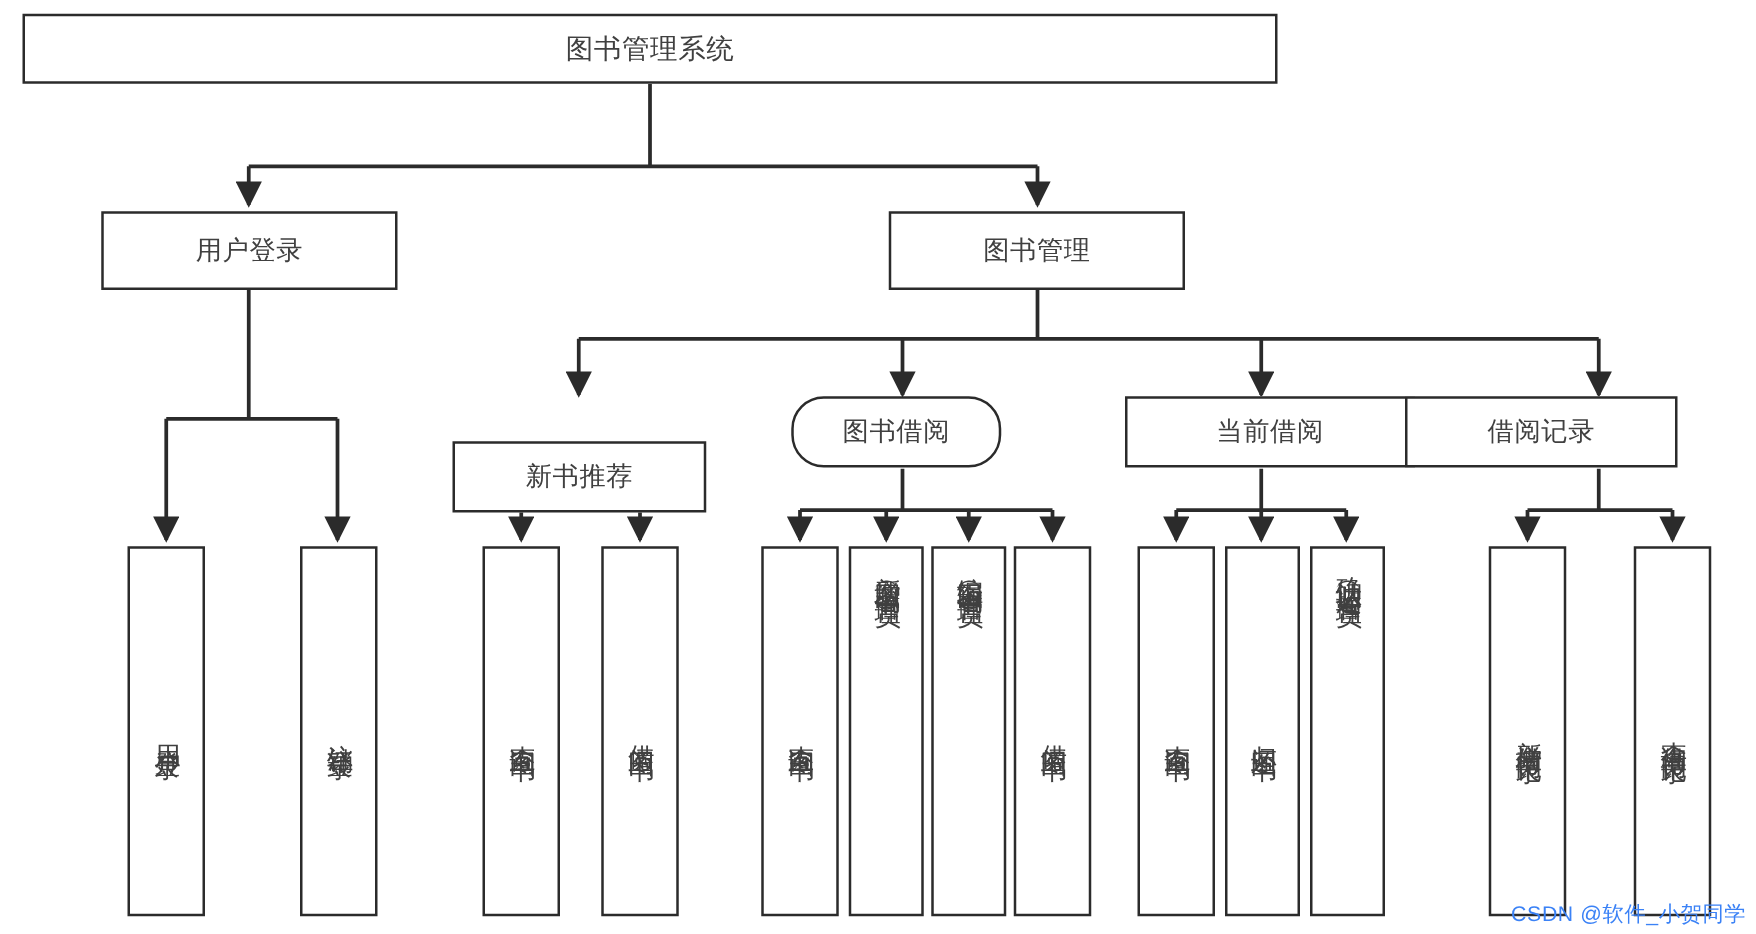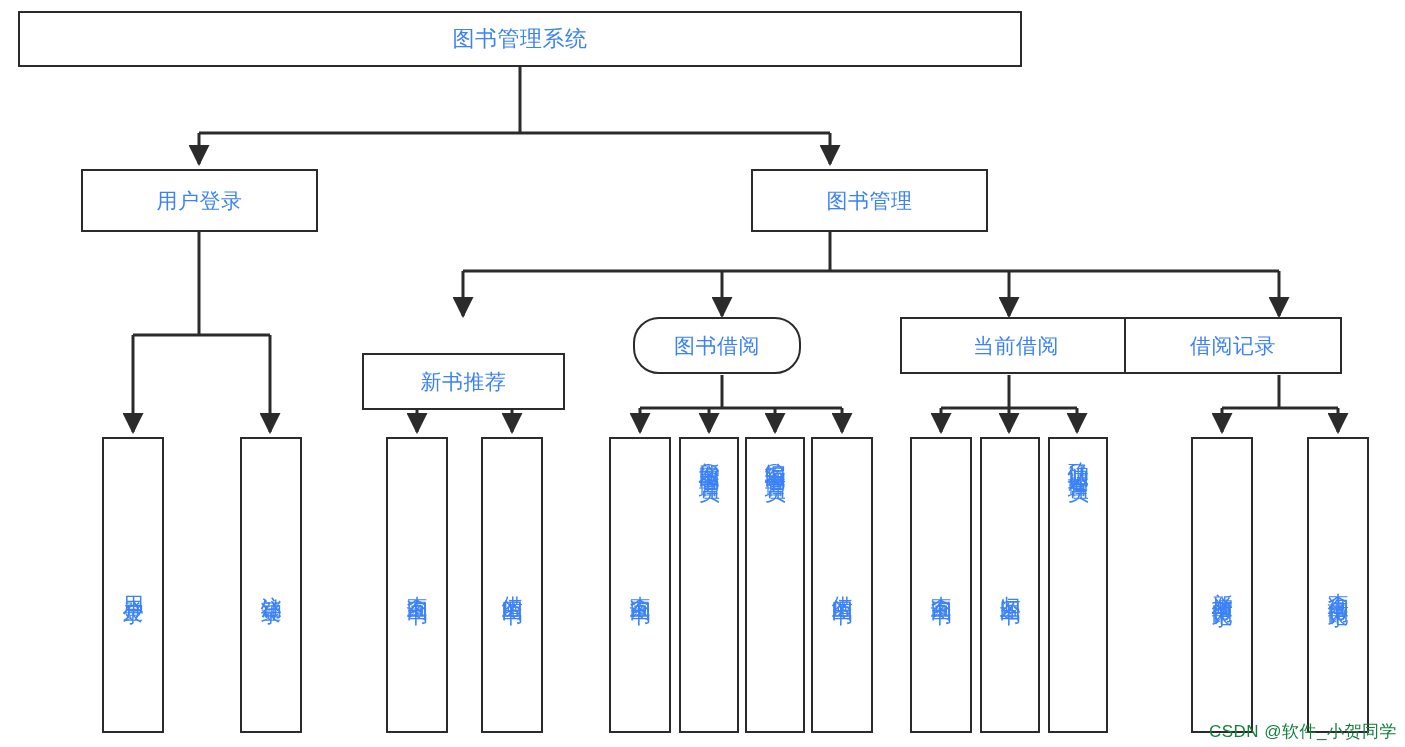--- a/index.html
+++ b/index.html
@@ -27,21 +27,21 @@
     pointer-events: none;
   }
   .node {
     position: absolute;
     box-sizing: border-box;
     border: 2px solid #2b2b2b;
     background: #ffffff;
     display: flex;
     align-items: center;
     justify-content: center;
-    color: #3b82f6;
+    color: #404040;
   }
   .node-label {
     display: block;
     text-align: center;
     line-height: 1.12;
     letter-spacing: 0.5px;
     white-space: nowrap;
   }
   
   .node.horiz .node-label {
@@ -66,21 +66,21 @@
     font-size: 21px;
     line-height: 1.06;
     letter-spacing: 3px;
     white-space: nowrap;
   }
   #watermark {
     position: absolute;
     right: 8px;
     bottom: 4px;
     font-size: 17px;
-    color: #15803d;
+    color: #3b82f6;
     letter-spacing: 0.5px;
     white-space: nowrap;
     font-family: "Liberation Sans", "DejaVu Sans", sans-serif;
   }
 </style>
 </head>
 <body>
 
 <div id="diagram-root">
 
@@ -136,21 +136,21 @@
     </g>
   </svg>
 
   <div class="node root horiz" style="left:18px; top:11px; width:1004px; height:56px;">
     <span class="node-label">图书管理系统</span>
   </div>
 
   <div class="node horiz" style="left:81px; top:169px; width:237px; height:63px;">
     <span class="node-label">用户登录</span>
   </div>
-  <div class="node horiz" style="left:751px; top:169px; width:237px; height:63px;">
+  <div class="node horiz" style="left:711px; top:169px; width:237px; height:63px;">
     <span class="node-label">图书管理</span>
   </div>
 
   <div class="node horiz" style="left:362px; top:317px; width:203px; height:57px;margin-top:36px;">
     <span class="node-label">新书推荐</span>
   </div>
   <div class="node horiz" style="left:633px; top:317px; width:168px; height:57px;border-radius:26px;">
     <span class="node-label">图书借阅</span>
   </div>
   <div class="node horiz" style="left:900px; top:317px; width:232px; height:57px;">

